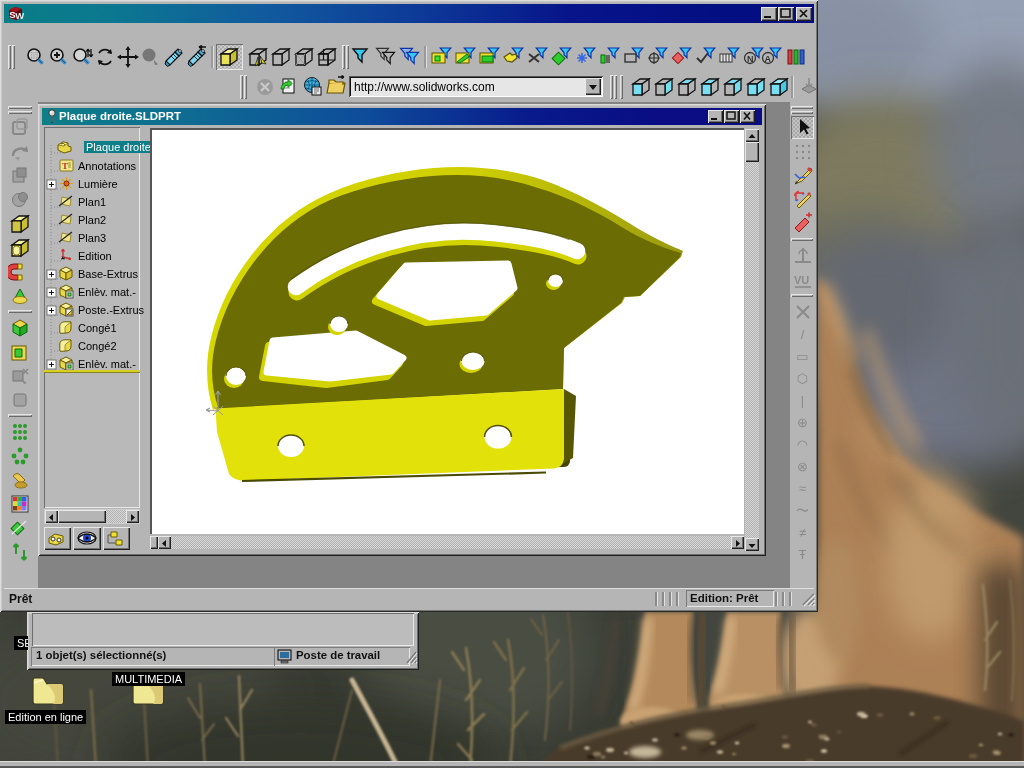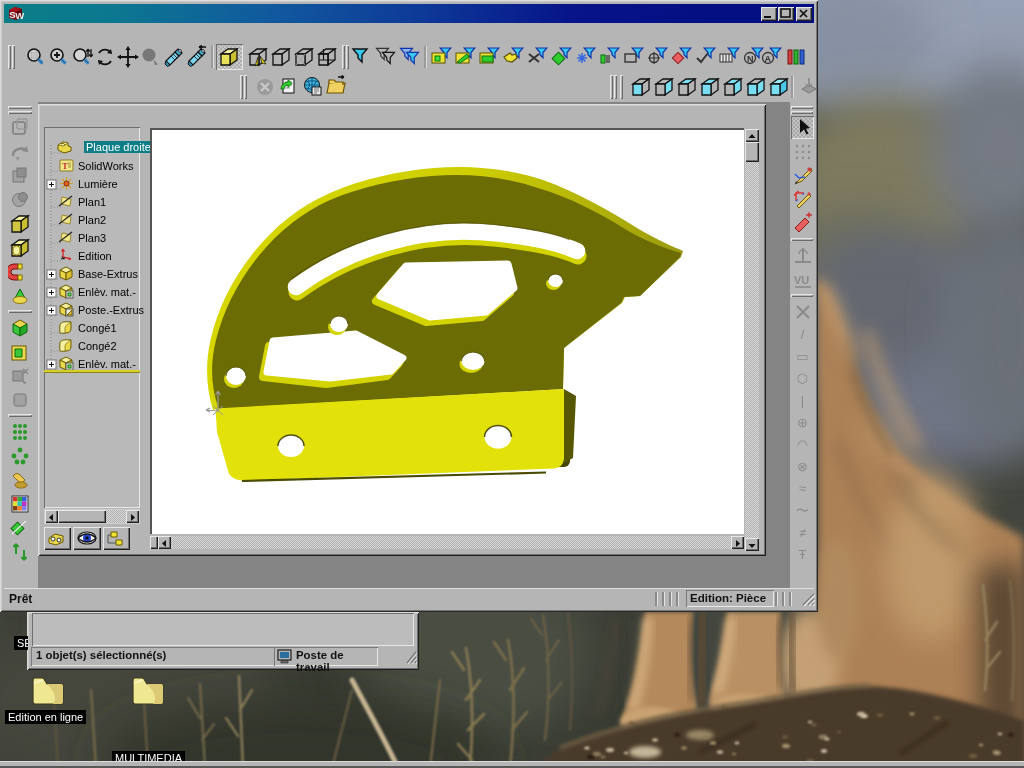--- a/index.html
+++ b/index.html
@@ -506,20 +506,26 @@
           <path d="M13,14 h5 M13,16 h5 M13,18 h3" stroke="#777"></path>
         </svg>
       </div>
       <div class="ti" style="left:321px;top:3px;width:24px;height:24px;">
         <svg width="24" height="24" viewBox="0 0 24 24">
           <path d="M2,18 L4,8 H20 L18,18 Z" fill="#f0d060" stroke="#6a5200" stroke-width="1.2"></path>
           <path d="M4,8 V5 h5 l2,2 h7 v3" fill="#f0d060" stroke="#6a5200" stroke-width="1.2"></path>
           <path d="M13,2 h6 M19,2 l-2.4,-1.6 M19,2 l-2.4,1.6" stroke="#111" stroke-width="1.3" fill="none"></path>
         </svg>
       </div>
+      <div class="abs" style="left:345px;top:4px;width:254px;height:21px;background:#e6e6e6;box-shadow:inset 1px 1px 0 #555,inset -1px -1px 0 #fff,inset 2px 2px 0 #111;">
+        <span class="abs" style="left:5px;top:3.5px;font-size:12px;color:#000;">http://www.solidworks.com</span>
+        <div class="abs" style="left:236px;top:2px;width:16px;height:17px;background:#b5b5b5;box-shadow:inset 1px 1px 0 #e8e8e8,inset -1px -1px 0 #1f1f1f,inset -2px -2px 0 #6e6e6e;"><svg width="16" height="17">
+            <path d="M4,7 L12,7 L8,12 Z" fill="#111"></path>
+          </svg></div>
+      </div>
       <div class="grip" style="left:606px;top:3px;height:24px;"></div>
       <div class="grip" style="left:610px;top:3px;height:24px;"></div>
       <div class="grip" style="left:616px;top:3px;height:24px;"></div>
       <div class="ti" style="left:625px;top:3px;width:24px;height:24px;">
         <svg width="24" height="24" viewBox="0 0 24 24">
           <path d="M4,9 L11,4 L20,4 L13,9 Z" fill="#b5b5b5" stroke="#111" stroke-width="1.3"></path>
           <path d="M13,9 L20,4 L20,15 L13,20 Z" fill="#b5b5b5" stroke="#111" stroke-width="1.3"></path>
           <path d="M4,9 L13,9 L13,20 L4,20 Z" fill="#7adef2" stroke="#111" stroke-width="1.3"></path>
         </svg>
       </div>
@@ -789,20 +795,38 @@
       <div class="ti" style="left:1px;top:288px;width:23px;height:22px;color:#8a8a8a;font-size:13px;text-align:center;line-height:22px;">|</div>
       <div class="ti" style="left:1px;top:310px;width:23px;height:22px;color:#8a8a8a;font-size:13px;text-align:center;line-height:22px;">⊕</div>
       <div class="ti" style="left:1px;top:332px;width:23px;height:22px;color:#8a8a8a;font-size:13px;text-align:center;line-height:22px;">◠</div>
       <div class="ti" style="left:1px;top:354px;width:23px;height:22px;color:#8a8a8a;font-size:13px;text-align:center;line-height:22px;">⊗</div>
       <div class="ti" style="left:1px;top:376px;width:23px;height:22px;color:#8a8a8a;font-size:13px;text-align:center;line-height:22px;">≈</div>
       <div class="ti" style="left:1px;top:398px;width:23px;height:22px;color:#8a8a8a;font-size:13px;text-align:center;line-height:22px;">〜</div>
       <div class="ti" style="left:1px;top:420px;width:23px;height:22px;color:#8a8a8a;font-size:13px;text-align:center;line-height:22px;">≠</div>
       <div class="ti" style="left:1px;top:442px;width:23px;height:22px;color:#8a8a8a;font-size:13px;text-align:center;line-height:22px;">Ŧ</div>
     </div>
   <div class="abs" id="child">
+    <div class="abs" id="ctitle">
+      <svg class="abs" style="left:4px;top:1px;" width="12" height="15" viewBox="0 0 12 15">
+        <circle cx="6" cy="4" r="3.2" fill="#d8d8d8" stroke="#333" stroke-width="1"></circle>
+        <circle cx="5" cy="3" r="1" fill="#fff"></circle>
+        <path d="M6,7.5 V14" stroke="#333" stroke-width="1.6"></path>
+        <path d="M6,7.5 V13" stroke="#bbb" stroke-width="0.6"></path>
+      </svg>
+      <span class="abs" style="left:17px;top:0;white-space:nowrap;font-size:11.5px;">Plaque droite.SLDPRT</span>
+      <div class="cbtn" style="left:666px;"><svg width="15" height="13">
+            <rect x="3" y="8" width="6" height="2" fill="#111"></rect>
+          </svg></div>
+      <div class="cbtn" style="left:682px;"><svg width="15" height="13">
+            <rect x="3" y="2" width="8" height="7" fill="none" stroke="#111" stroke-width="1.5"></rect>
+          </svg></div>
+      <div class="cbtn" style="left:698px;"><svg width="15" height="13">
+            <path d="M4,2.5 L10,9.5 M10,2.5 L4,9.5" stroke="#111" stroke-width="1.6"></path>
+          </svg></div>
+    </div>
     <div class="abs" id="tree">
       <svg class="abs" style="left:0;top:0;" width="96" height="381" viewBox="0 0 96 381">
         <g stroke="#8a8a8a" stroke-dasharray="1,2" fill="none">
           <path d="M7,18 V232"></path>
           <path d="M7,26 H18 M7,44 H18 M7,62 H18 M7,80 H18 M7,98 H18 M7,116 H18 M7,134 H18 M7,152 H18 M7,170 H18 M7,188 H18 M7,206 H18 M7,224 H18"></path>
         </g>
       </svg>
       <div class="trow" style="left:0;top:11px;">
           <svg style="left:12px;top:1px;" width="17" height="16" viewBox="0 0 17 16">
             <path d="M2,6 L7,3 L12,4 L12,7 L15,8 L15,12 L8,14 L2,11 Z" fill="#e8d84a" stroke="#6a5a00"></path>
@@ -810,21 +834,21 @@
             <path d="M5,5 a2.5,2.5 0 0 1 4,1" fill="none" stroke="#6a5a00"></path>
           </svg>
           <span class="lbl" style="background:#0d7e88;color:#fff;padding:0 2px;left:40px;">Plaque droite</span>
         </div>
       <div class="trow" style="left:0;top:30px;">
           <svg style="left:15px;top:1px;" width="15" height="15" viewBox="0 0 15 15">
             <rect x="1" y="2" width="13" height="11" rx="1" fill="#f0e68a" stroke="#8a7a20"></rect>
             <text x="3" y="11" font-size="9" font-weight="bold" fill="#c03030" font-family="Liberation Serif">T</text>
             <path d="M9,5 h3 M9,7 h3 M9,9 h3" stroke="#8a7a20" stroke-width="0.8"></path>
           </svg>
-          <span class="lbl">SolidWorks</span>
+          <span class="lbl">Annotations</span>
         </div>
       <div class="trow" style="left:0;top:48px;">
           <svg style="left:15px;top:1px;" width="15" height="15" viewBox="0 0 15 15">
             <g stroke="#d8a020" stroke-width="1.2">
               <path d="M7.5,1 V14 M1,7.5 H14 M3,3 L12,12 M12,3 L3,12"></path>
             </g>
             <circle cx="7.5" cy="7.5" r="2.5" fill="#e86020" stroke="#7a2a00"></circle>
           </svg>
           <span class="lbl">Lumière</span>
         </div>
@@ -1031,39 +1055,39 @@
     </div>
   </div>
   <div class="abs" id="statusbar">
     <span class="abs" style="left:5px;top:3px;">Prêt</span>
     <svg class="abs" style="left:650px;top:2px;" width="36" height="16">
         <g stroke="#8a8a8a">
           <path d="M2,1 V15 M9,1 V15 M16,1 V15 M23,1 V15" stroke-width="2"></path>
           <path d="M3.5,1 V15 M10.5,1 V15 M17.5,1 V15 M24.5,1 V15" stroke="#e2e2e2" stroke-width="1"></path>
         </g>
       </svg>
-    <div class="abs" style="left:682px;top:1px;width:88px;height:17px;box-shadow:inset 1px 1px 0 #7a7a7a,inset -1px -1px 0 #e8e8e8;padding:2px 0 0 4px;white-space:nowrap;font-size:11.5px;">Edition: Pièce</div>
+    <div class="abs" style="left:682px;top:1px;width:88px;height:17px;box-shadow:inset 1px 1px 0 #7a7a7a,inset -1px -1px 0 #e8e8e8;padding:2px 0 0 4px;white-space:nowrap;font-size:11.5px;">Edition: Prêt</div>
     <svg class="abs" style="left:770px;top:2px;" width="30" height="16">
         <g stroke="#8a8a8a">
           <path d="M2,1 V15 M9,1 V15 M16,1 V15" stroke-width="2"></path>
           <path d="M3.5,1 V15 M10.5,1 V15 M17.5,1 V15" stroke="#e2e2e2" stroke-width="1"></path>
         </g>
       </svg>
     <svg class="abs" style="left:797px;top:3px;" width="15" height="15">
         <path d="M13,2 L2,13 M13,7 L7,13 M13,11 L11,13" stroke="#7a7a7a" stroke-width="1.6"></path>
         <path d="M14,3 L3,14 M14,8 L8,14 M14,12 L12,14" stroke="#e8e8e8" stroke-width="1.2"></path>
       </svg>
   </div>
 </div>
 <div class="abs" id="explorer">
   <div class="abs" id="exclient"></div>
   <div class="expane" style="left:4px;width:266px;">
       <span class="abs" style="left:5px;top:2px;">1 objet(s) sélectionné(s)</span>
     </div>
-  <div class="expane" style="left:247px;width:104px;">
+  <div class="expane" style="left:247px;width:136px;">
     <svg class="abs" style="left:3px;top:2px;" width="16" height="15" viewBox="0 0 16 15">
       <rect x="1" y="1" width="13" height="10" fill="#b5b5b5" stroke="#000" stroke-width="1"></rect>
       <rect x="3" y="3" width="9" height="6" fill="#2a6ea0"></rect>
       <rect x="4" y="12" width="7" height="2" fill="#808080" stroke="#000" stroke-width="0.5"></rect>
     </svg>
     <span class="abs" style="left:22px;top:2px;">Poste de travail</span>
   </div>
   <svg class="abs" style="left:379px;top:38px;" width="12" height="15">
       <path d="M10,2 L1,13 M10,7 L5,13 M10,11 L9,13" stroke="#7a7a7a" stroke-width="1.4"></path>
       <path d="M11,3 L2,14 M11,8 L6,14 M11,12 L10,14" stroke="#e8e8e8" stroke-width="1"></path>
@@ -1074,14 +1098,14 @@
   <path d="M2,6 L2,26 Q2,28 4,28 L30,28 Q32,28 32,26 L32,10 Q32,8 30,8 L16,8 L13,3 Q12.4,2 11,2 L4,2 Q2,2 2,4 Z" fill="#f0e793" stroke="#3a3a20" stroke-width="1.2"></path>
   <path d="M16,8 L30,8 Q32,8 32,10 L32,26 Q32,28 30,28 L22,28 Q28,20 16,8" fill="#dcc976"></path>
   <path d="M3,7 L12,4" stroke="#fbf6c8" stroke-width="1.4" fill="none"></path>
 </svg>
 <div class="abs desklabel" style="left:5px;top:710px;">Edition en ligne</div>
 <svg class="abs deskicon" style="left:131px;top:676px;" width="34" height="30" viewBox="0 0 34 30">
   <path d="M2,6 L2,26 Q2,28 4,28 L30,28 Q32,28 32,26 L32,10 Q32,8 30,8 L16,8 L13,3 Q12.4,2 11,2 L4,2 Q2,2 2,4 Z" fill="#f0e793" stroke="#3a3a20" stroke-width="1.2"></path>
   <path d="M16,8 L30,8 Q32,8 32,10 L32,26 Q32,28 30,28 L22,28 Q28,20 16,8" fill="#dcc976"></path>
   <path d="M3,7 L12,4" stroke="#fbf6c8" stroke-width="1.4" fill="none"></path>
 </svg>
-<div class="abs desklabel" style="left:112px;top:751px;">MULTIMEDIA</div>
+<div class="abs desklabel" style="left:112px;top:672px;">MULTIMEDIA</div>
 <div class="abs" id="bottomsliver"></div>
 
 </body></html>

